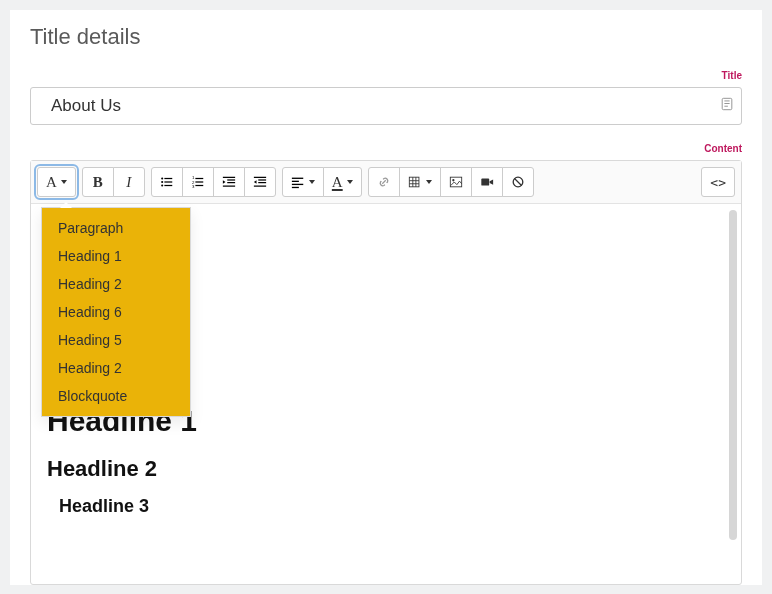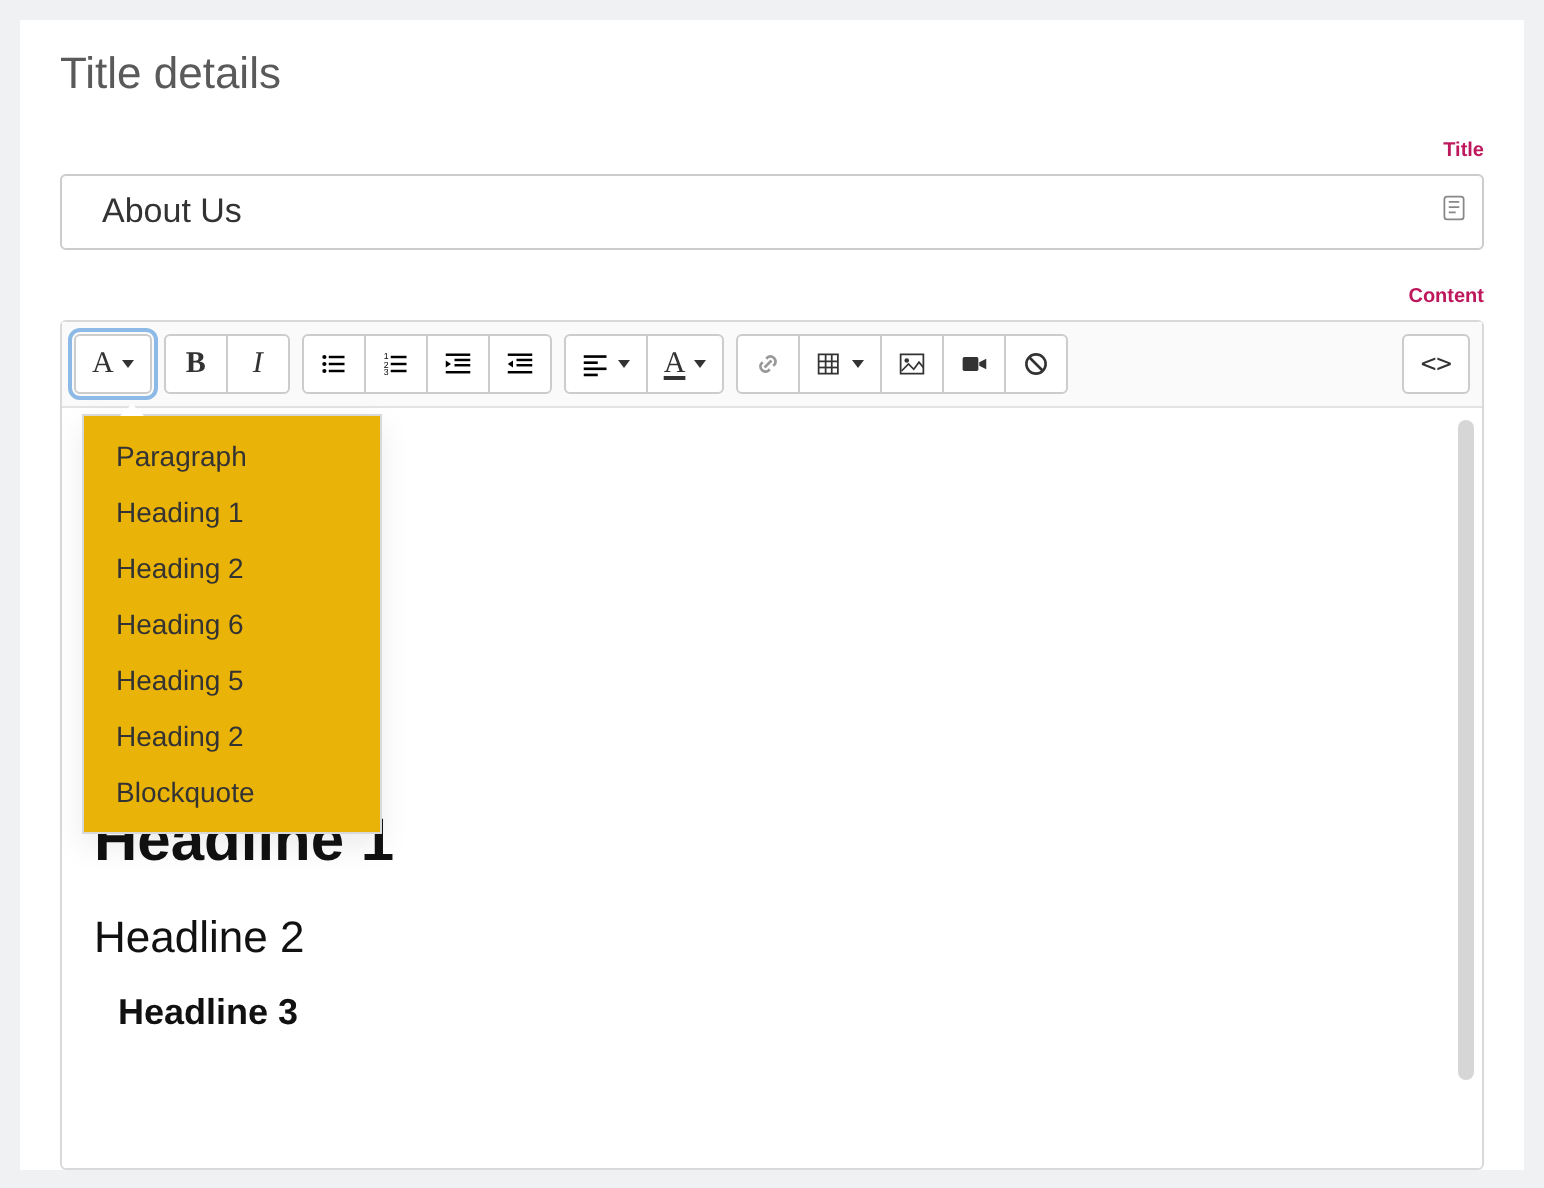--- a/index.html
+++ b/index.html
@@ -134,21 +134,21 @@
     right: 4px; top: 6px;
     width: 8px; height: 330px;
     background: transparent;
   }
   .scrollbar-thumb {
     width: 8px; height: 330px;
     background: #d6d6d6;
     border-radius: 4px;
   }
   .h1 { font-size: 30px; font-weight: 800; margin: 200px 0 18px 0; color: #111; }
-  .h2 { font-size: 22px; font-weight: 400; margin: 14px 0; color: #111; }
+  .h2 { font-size: 22px; font-weight: 700; margin: 14px 0; color: #111; }
   .h3 { font-size: 18px; font-weight: 800; margin: 14px 12px; color: #111; }
 </style>
 </head>
 <body>
 
 <div class="card">
 
   <h1 class="page-title">Title details</h1>
 
   <div class="field-label">Title</div>

